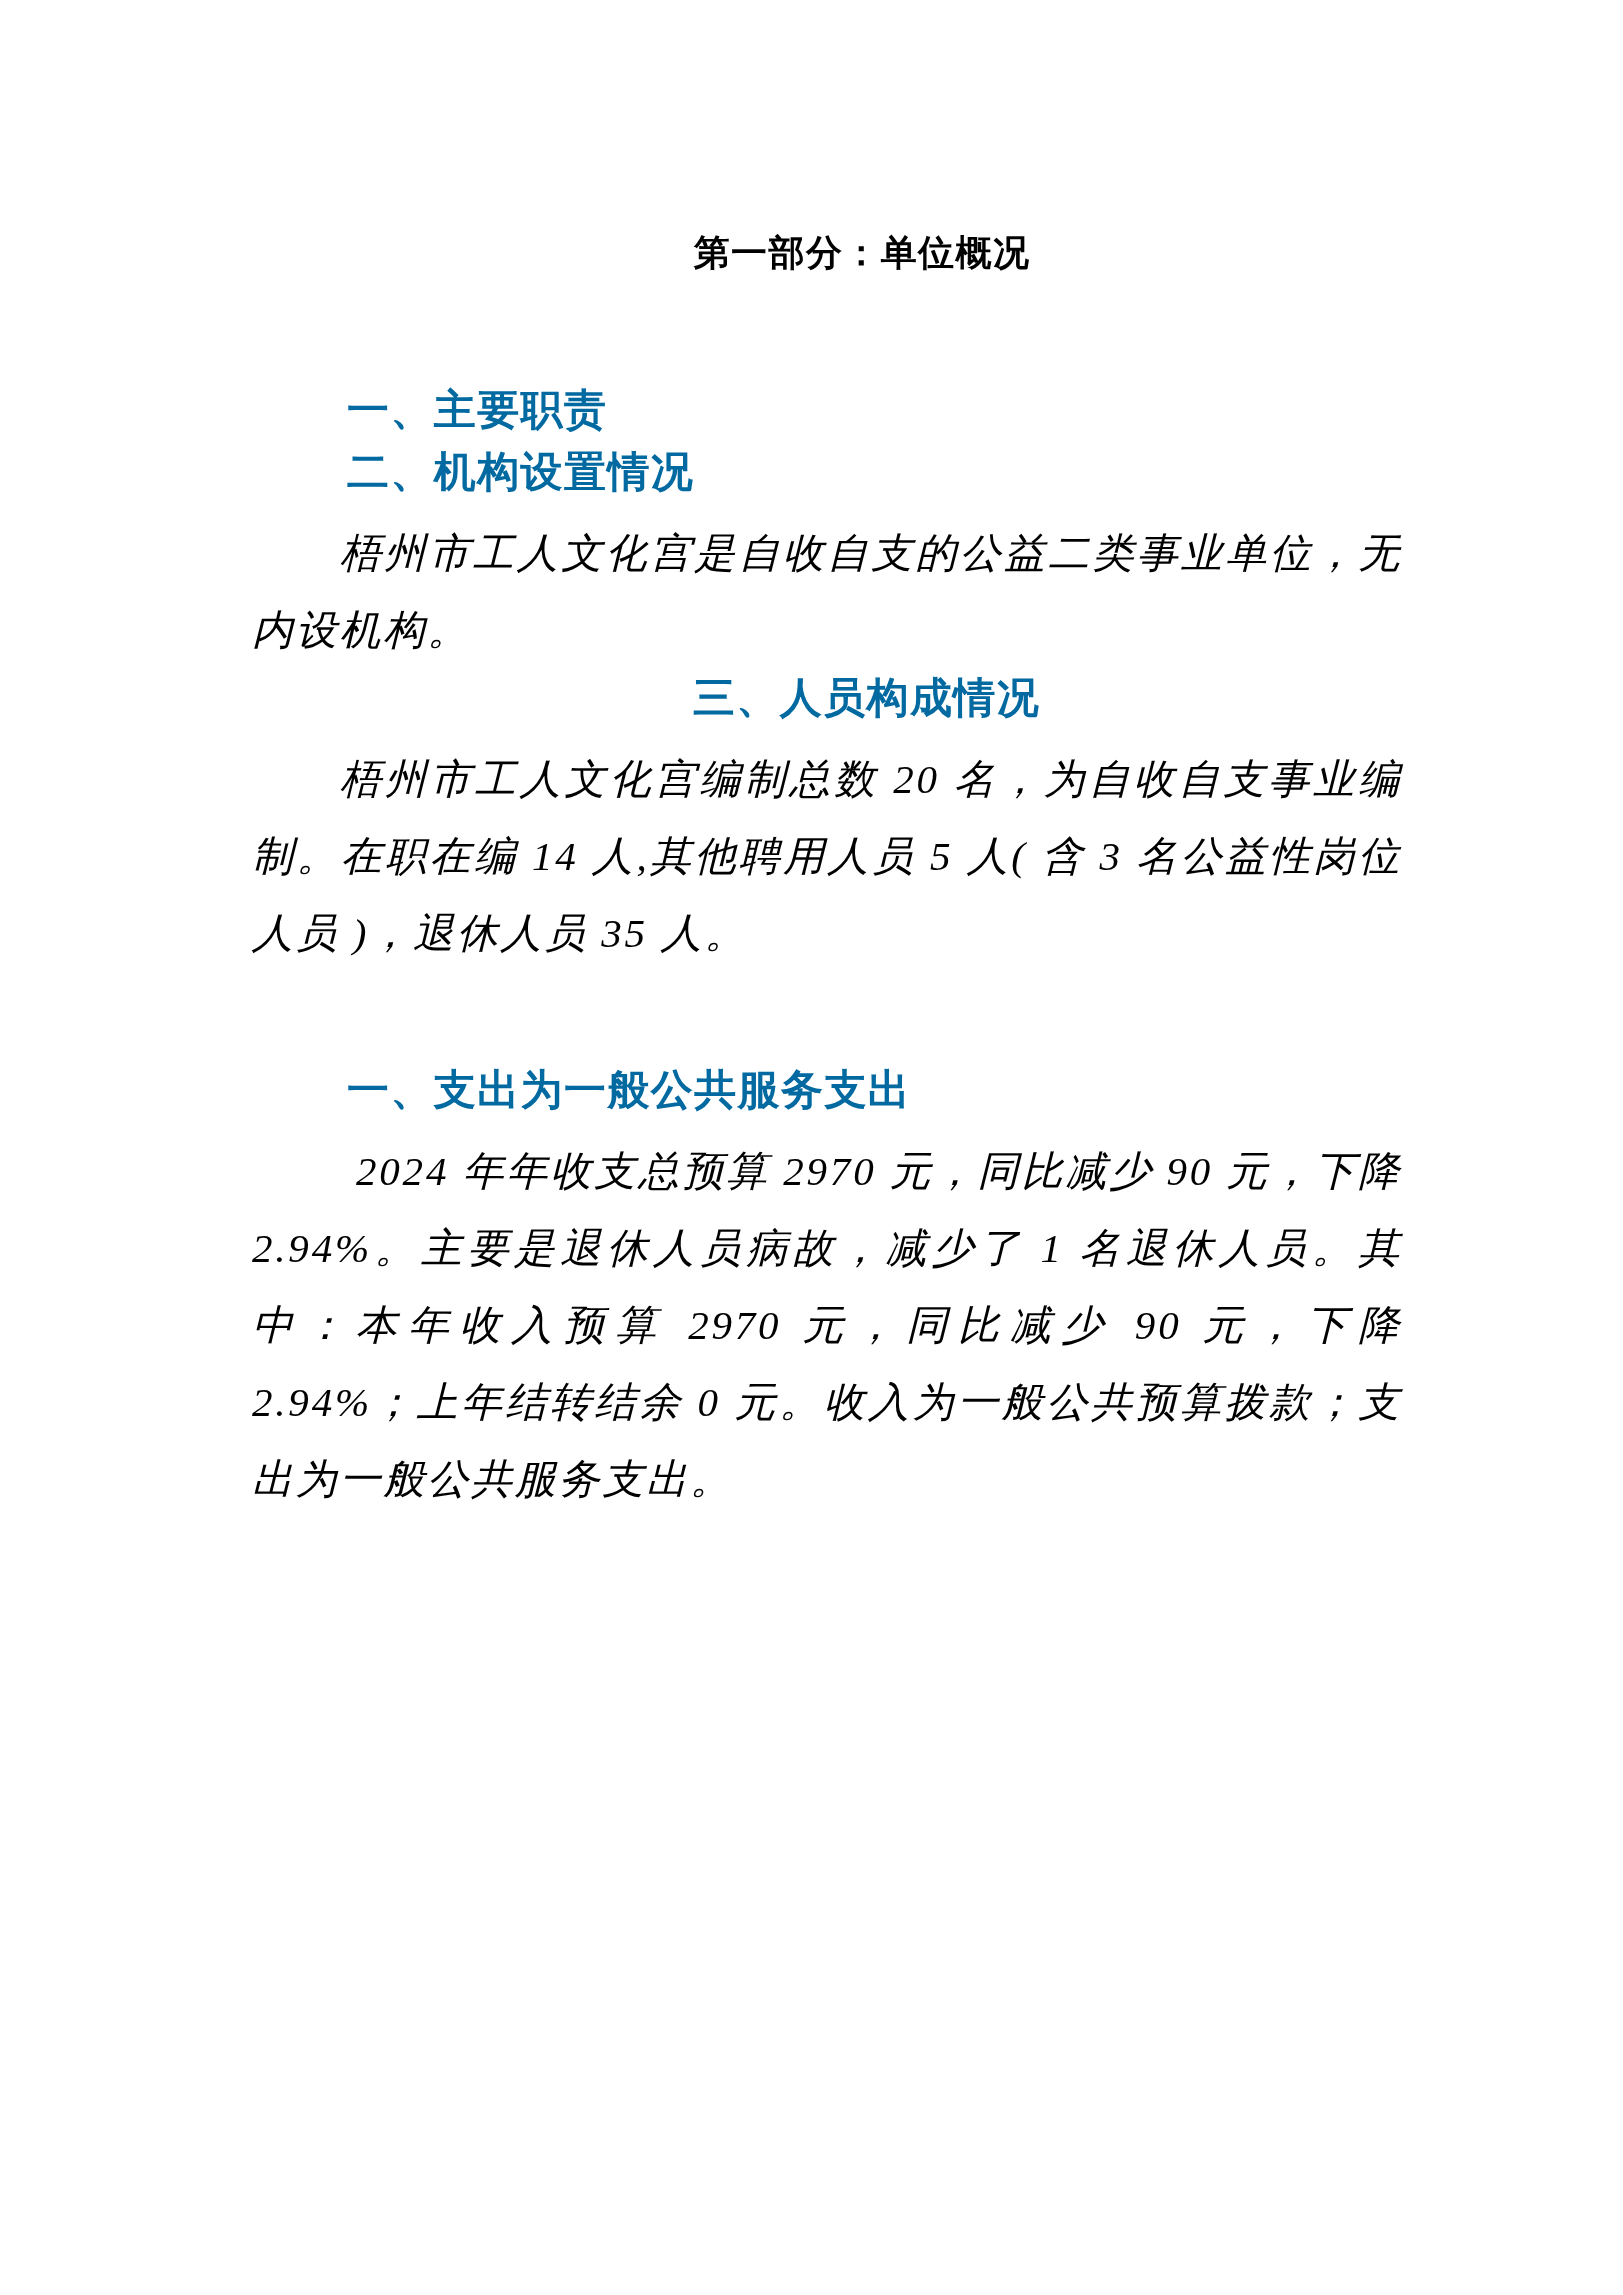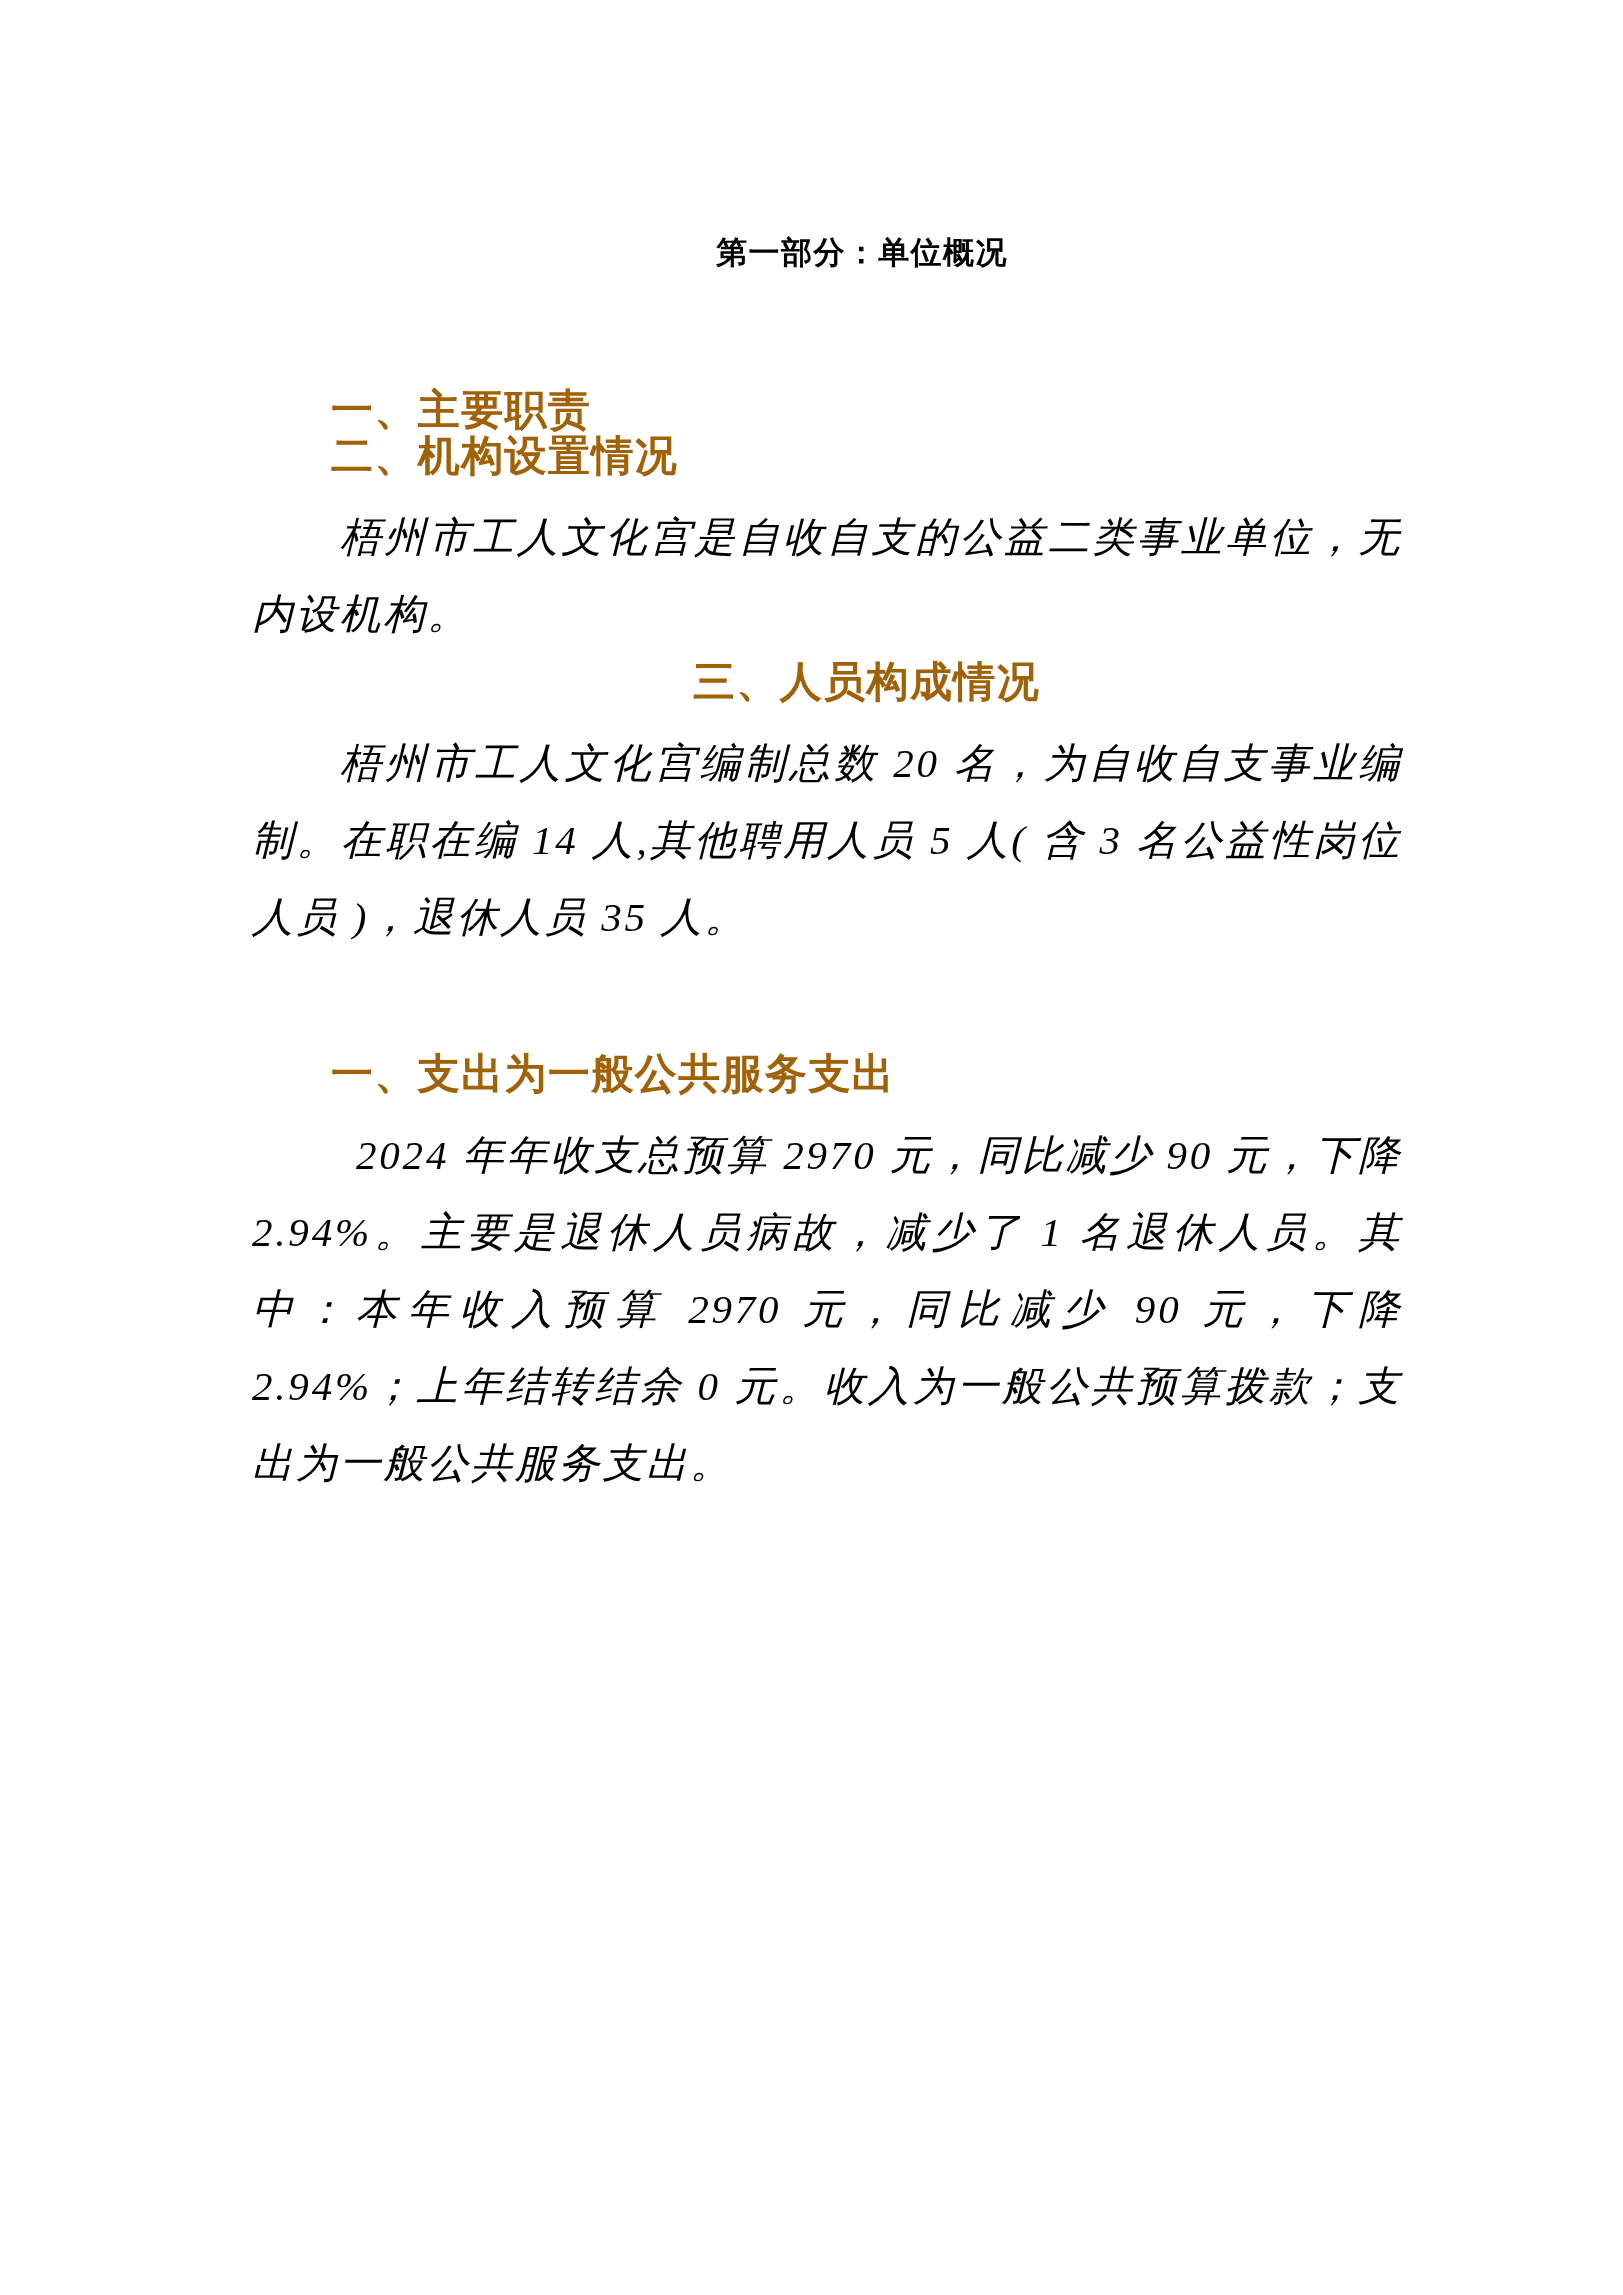--- a/index.html
+++ b/index.html
@@ -19,21 +19,21 @@
   .content {
     position: absolute;
     left: 252px;
     top: 0;
     width: 1150px;
     color: #000000;
   }
   .part-title {
     font-family: "Liberation Sans", sans-serif;
     font-weight: bold;
-    font-size: 31px;
+    font-size: 36px;
     line-height: 64px;
     letter-spacing: 1.4px;
     text-align: center;
     margin: 0;
     color: #000000;
   }
   .part1-title {
     margin-top: 221px;
     text-indent: 70px;
   }
@@ -44,22 +44,22 @@
   }
   .part2-line1 { display: block; text-indent: 104px; }
   .part2-line2 { display: block; }
   .section-heading {
     font-family: "Liberation Sans", sans-serif;
     font-weight: bold;
     font-size: 42px;
     line-height: 50px;
     letter-spacing: 1.4px;
     padding-left: 79px;
-    margin: 0;
-    color: #a16207;
+    margin: 16px;
+    color: #0369a1;
   }
   .h2-s1 { margin-top: 100px; }
   .h2-s2 { margin-top: -4.2px; }
   .h2-s3 { margin-top: 4.2px; text-align: center; }
   .h2-s4 { margin-top: 93px; }
   .body-para {
     font-family: "Liberation Serif", serif;
     font-style: italic;
     font-size: 41px;
     line-height: 77px;

